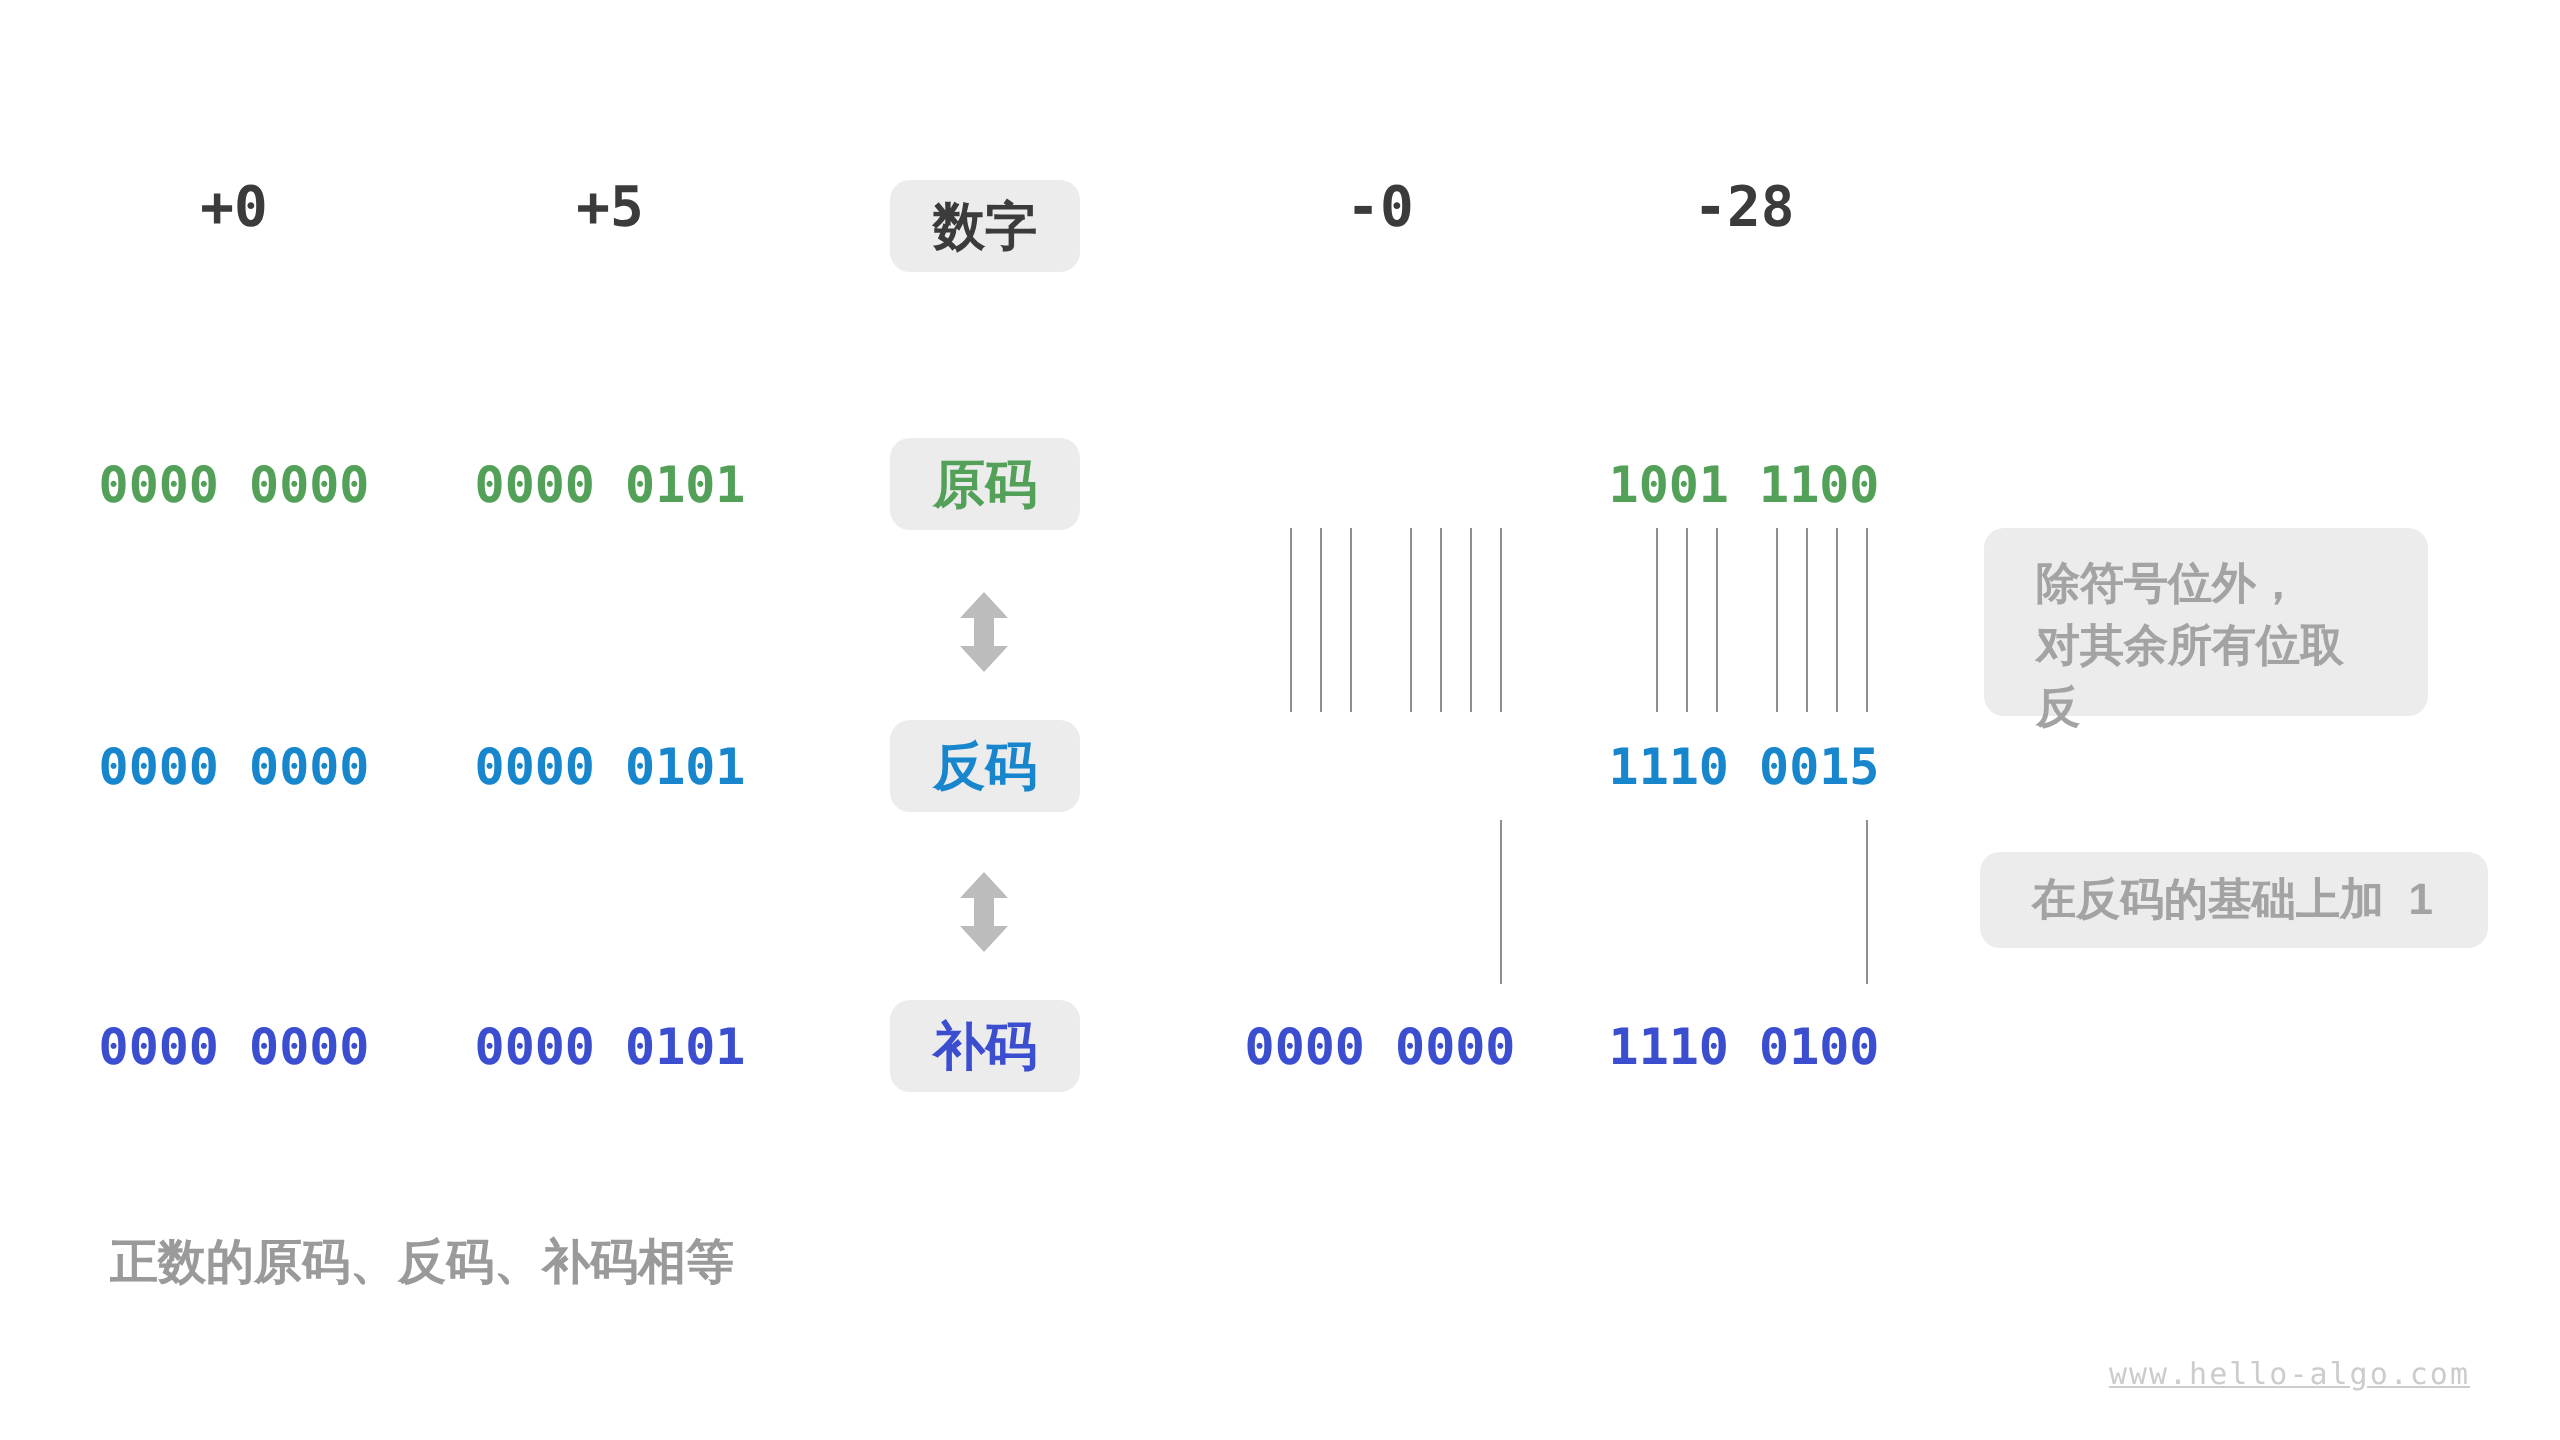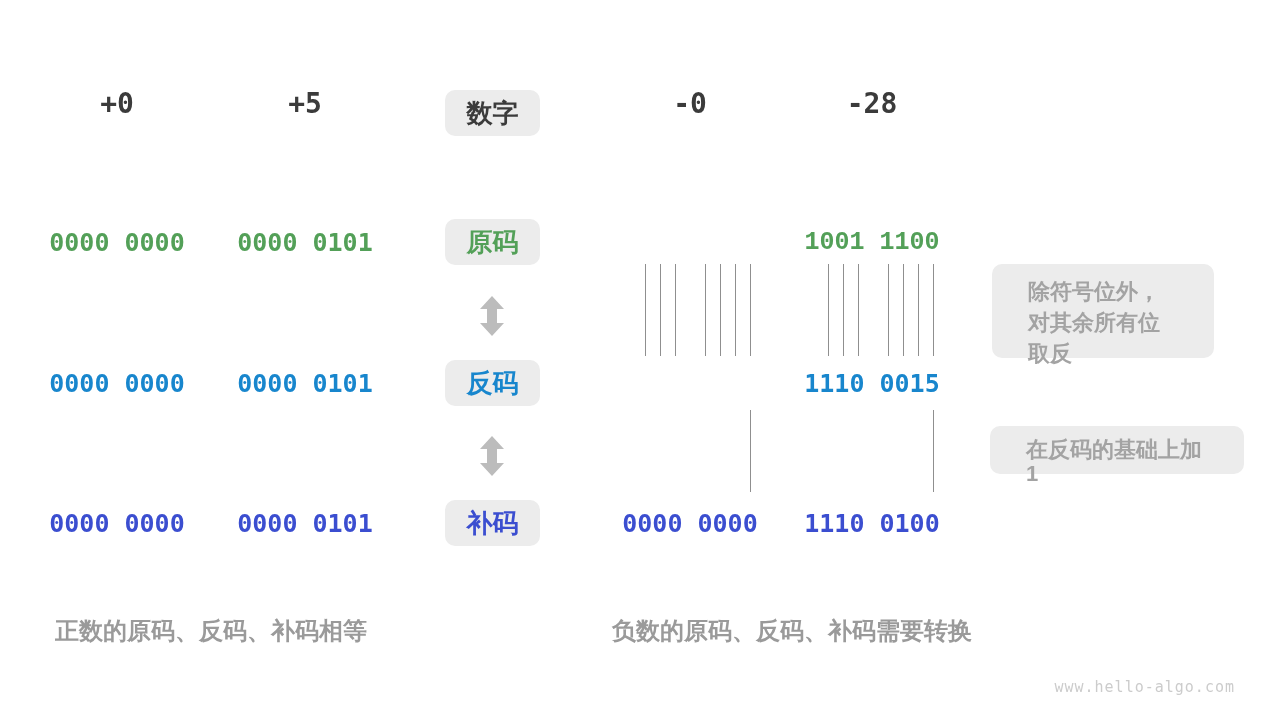--- a/index.html
+++ b/index.html
@@ -19,45 +19,46 @@
     font-weight:bold;font-size:26px;
   }
   .row-sign{color:#53a058;}
   .row-ones{color:#1886cd;}
   .row-twos{color:#3b4ed0;}
   .vline{position:absolute;width:1px;background:#8f8f8f;}
   .arrow{position:absolute;left:480px;width:24px;height:40px;}
   .note{
     position:absolute;background:#ececec;border-radius:10px;
     color:#a3a3a3;font-weight:bold;font-size:22px;line-height:31px;
-    padding:12px 36px;white-space:pre-wrap;box-sizing:border-box;
+    padding:12px 26px;white-space:pre-wrap;box-sizing:border-box;
   }
   .caption{
     position:absolute;top:615px;font-weight:bold;font-size:24px;color:#9a9a9a;
     white-space:nowrap;
   }
   .watermark{
     position:absolute;right:45px;top:678px;font-size:15px;color:#cccccc;
     letter-spacing:1px;
+    text-decoration:underline;
   }
 </style>
 </head>
 <body>
 
 <div class="canvas">
 
   <div class="cell mono numcell" style="left:17px;top:86px;">+0</div>
   <div class="cell mono numcell" style="left:205px;top:86px;">+5</div>
   <div class="cell mono numcell" style="left:590px;top:86px;">-0</div>
   <div class="cell mono numcell" style="left:772px;top:86px;">-28</div>
   <div class="badge" style="top:90px;color:#3b3b3b;">数字</div>
 
   <div class="cell mono row-sign" style="left:17px;top:225px;">0000 0000</div>
   <div class="cell mono row-sign" style="left:205px;top:225px;">0000 0101</div>
-  <div class="cell mono row-sign" style="left:772px;top:225px;font-family:Liberation Mono, monospace;">1001 1100</div>
+  <div class="cell mono row-sign" style="left:772px;top:225px;">1001 1100</div>
   <div class="badge row-sign" style="top:219px;">原码</div>
 
   <div class="vline" style="left:645px;top:264px;height:92px;"></div>
   <div class="vline" style="left:660px;top:264px;height:92px;"></div>
   <div class="vline" style="left:675px;top:264px;height:92px;"></div>
   <div class="vline" style="left:705px;top:264px;height:92px;"></div>
   <div class="vline" style="left:720px;top:264px;height:92px;"></div>
   <div class="vline" style="left:735px;top:264px;height:92px;"></div>
   <div class="vline" style="left:750px;top:264px;height:92px;"></div>
 
@@ -89,17 +90,16 @@
   <div class="cell mono row-twos" style="left:205px;top:506px;">0000 0101</div>
   <div class="cell mono row-twos" style="left:590px;top:506px;">0000 0000</div>
   <div class="cell mono row-twos" style="left:772px;top:506px;">1110 0100</div>
   <div class="badge row-twos" style="top:500px;">补码</div>
 
   <div class="note" style="left:992px;top:264px;width:222px;height:94px;">除符号位外，
 对其余所有位取反</div>
   <div class="note" style="left:990px;top:426px;width:254px;height:48px;line-height:24px;">在反码的基础上加  1</div>
 
   <div class="caption" style="left:55px;">正数的原码、反码、补码相等</div>
-  <div class="caption" style="left:612px;">负数的原码、反码、补码需要转换</div>
 
   <div class="watermark mono">www.hello-algo.com</div>
 
 </div>
 
 </body></html>

